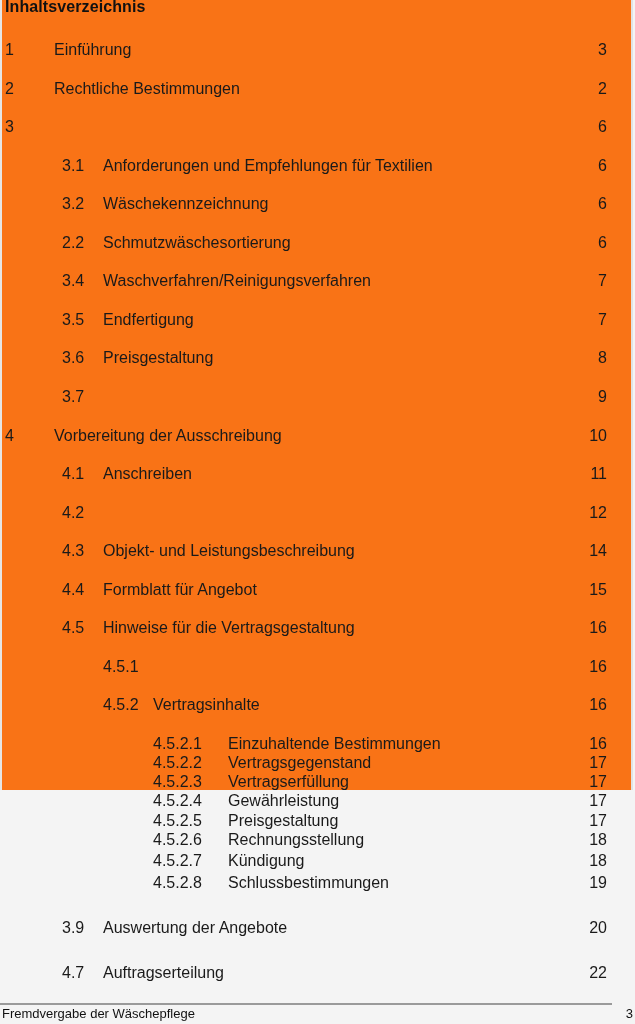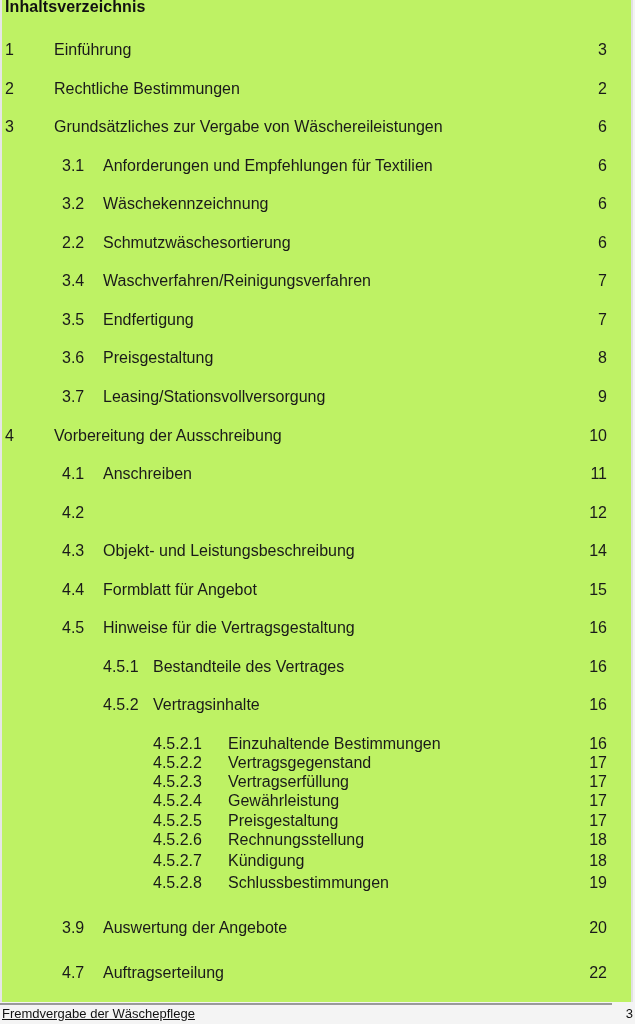--- a/index.html
+++ b/index.html
@@ -12,25 +12,25 @@
     height: 1024px;
     position: relative;
     overflow: hidden;
     font-family: "Liberation Sans", sans-serif;
     color: #1a1a1a;
   }
   .page {
     position: absolute;
     left: 0; top: 0;
     width: 633px;
-    height: 1002px;
+    height: 790px;
     border-left: 2px solid #e6e6e6;
     border-right: 2px solid #e2e2e2;
     box-sizing: border-box;
-    background: #bef264;
+    background: #f97316;
     padding-left: 40px;
   }
   .title {
     position: absolute;
     left: 3px;
     top: -2px;
     font-size: 16px;
     font-weight: bold;
     color: #111;
     letter-spacing: 0.1px;
@@ -76,21 +76,20 @@
     height: 2px;
     background: #9a9a9a;
   }
   .footer-left {
     position: absolute;
     left: 2px;
     top: 1006px;
     font-size: 13px;
     line-height: 16px;
     color: #111;
-    text-decoration: underline;
   }
   .footer-right {
     position: absolute;
     right: 2px;
     top: 1006px;
     font-size: 13px;
     line-height: 16px;
     color: #111;
   }
 </style>
@@ -105,21 +104,20 @@
         <span class="label">Einführung</span>
         <span class="page-no">3</span>
       </div>
       <div class="toc-row lvl1" style="top: 79px;">
         <span class="num">2</span>
         <span class="label">Rechtliche Bestimmungen</span>
         <span class="page-no">2</span>
       </div>
       <div class="toc-row lvl1" style="top: 117px;">
         <span class="num">3</span>
-        <span class="label">Grundsätzliches zur Vergabe von Wäschereileistungen</span>
         <span class="page-no">6</span>
       </div>
       <div class="toc-row lvl2" style="top: 156px;">
         <span class="num">3.1</span>
         <span class="label">Anforderungen und Empfehlungen für Textilien</span>
         <span class="page-no">6</span>
       </div>
       <div class="toc-row lvl2" style="top: 194px;">
         <span class="num">3.2</span>
         <span class="label">Wäschekennzeichnung</span>
@@ -140,21 +138,20 @@
         <span class="label">Endfertigung</span>
         <span class="page-no">7</span>
       </div>
       <div class="toc-row lvl2" style="top: 348px;">
         <span class="num">3.6</span>
         <span class="label">Preisgestaltung</span>
         <span class="page-no">8</span>
       </div>
       <div class="toc-row lvl2" style="top: 387px;">
         <span class="num">3.7</span>
-        <span class="label">Leasing/Stationsvollversorgung</span>
         <span class="page-no">9</span>
       </div>
       <div class="toc-row lvl1" style="top: 426px;">
         <span class="num">4</span>
         <span class="label">Vorbereitung der Ausschreibung</span>
         <span class="page-no">10</span>
       </div>
       <div class="toc-row lvl2" style="top: 464px;">
         <span class="num">4.1</span>
         <span class="label">Anschreiben</span>
@@ -174,21 +171,20 @@
         <span class="label">Formblatt für Angebot</span>
         <span class="page-no">15</span>
       </div>
       <div class="toc-row lvl2" style="top: 618px;">
         <span class="num">4.5</span>
         <span class="label">Hinweise für die Vertragsgestaltung</span>
         <span class="page-no">16</span>
       </div>
       <div class="toc-row lvl3" style="top: 657px;">
         <span class="num">4.5.1</span>
-        <span class="label">Bestandteile des Vertrages</span>
         <span class="page-no">16</span>
       </div>
       <div class="toc-row lvl3" style="top: 695px;">
         <span class="num">4.5.2</span>
         <span class="label">Vertragsinhalte</span>
         <span class="page-no">16</span>
       </div>
       <div class="toc-row lvl4" style="top: 734px;">
         <span class="num">4.5.2.1</span>
         <span class="label">Einzuhaltende Bestimmungen</span>

